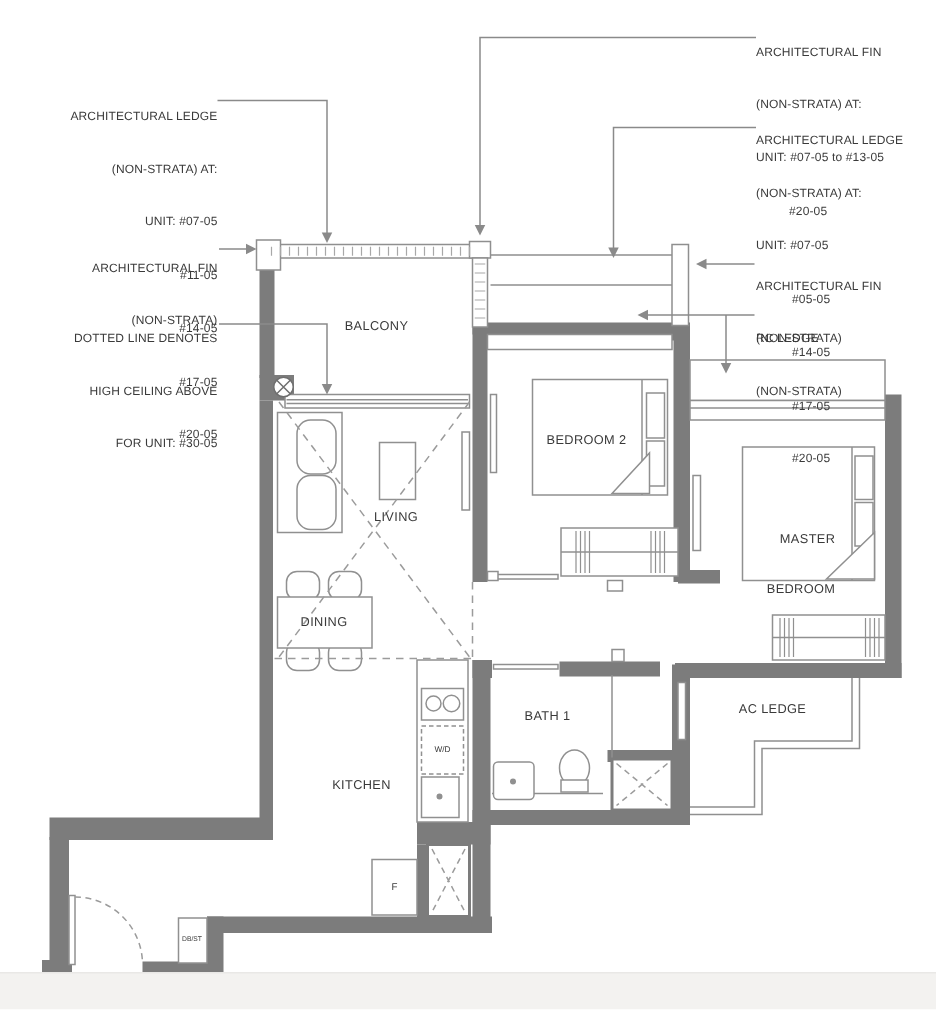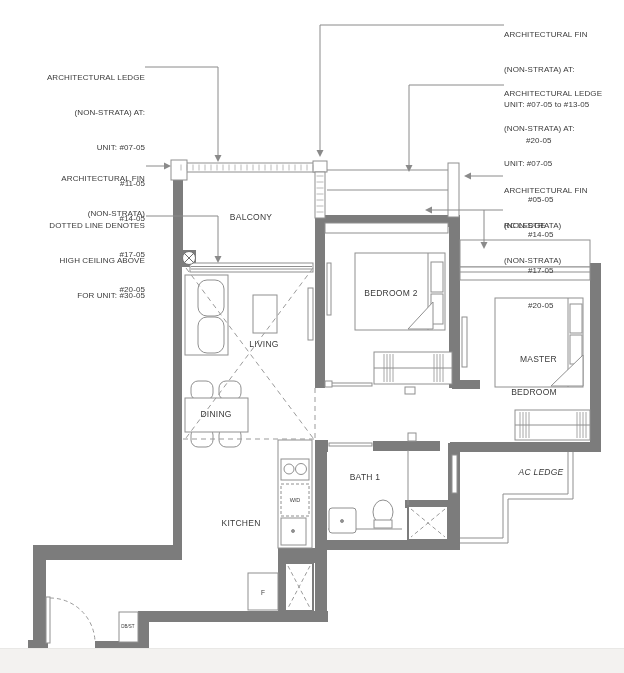--- a/index.html
+++ b/index.html
@@ -222,20 +222,20 @@
   <div class="lbl room" style="left:251px;top:212px;">BALCONY</div>
   <div class="lbl room" style="left:264px;top:339px;">LIVING</div>
   <div class="lbl room" style="left:216px;top:409px;">DINING</div>
   <div class="lbl room" style="left:235px;top:518px;padding-left:12px;">KITCHEN</div>
   <div class="lbl room" style="left:391px;top:288px;text-align:center;">BEDROOM 2</div>
   <div class="lbl room ctr" style="left:534px;top:332px;line-height:11px;">
     <div>MASTER</div>
     <div>BEDROOM</div>
   </div>
   <div class="lbl room" style="left:365px;top:472px;">BATH 1</div>
-  <div class="lbl room" style="left:541px;top:467px;font-style:italic;">AC LEDGE</div>
+  <div class="lbl room" style="left:515px;top:467px;">AC LEDGE</div>
 
   <div class="lbl tiny" style="left:295px;top:500px;font-size:5.5px;">W/D</div>
   <div class="lbl tiny" style="left:263px;top:592px;font-size:6.5px;">F</div>
   <div class="lbl tiny" style="left:128px;top:626px;font-size:4.5px;">DB/ST</div>
 
   <div id="footer-strip"></div>
 </div>
 
 </body></html>

